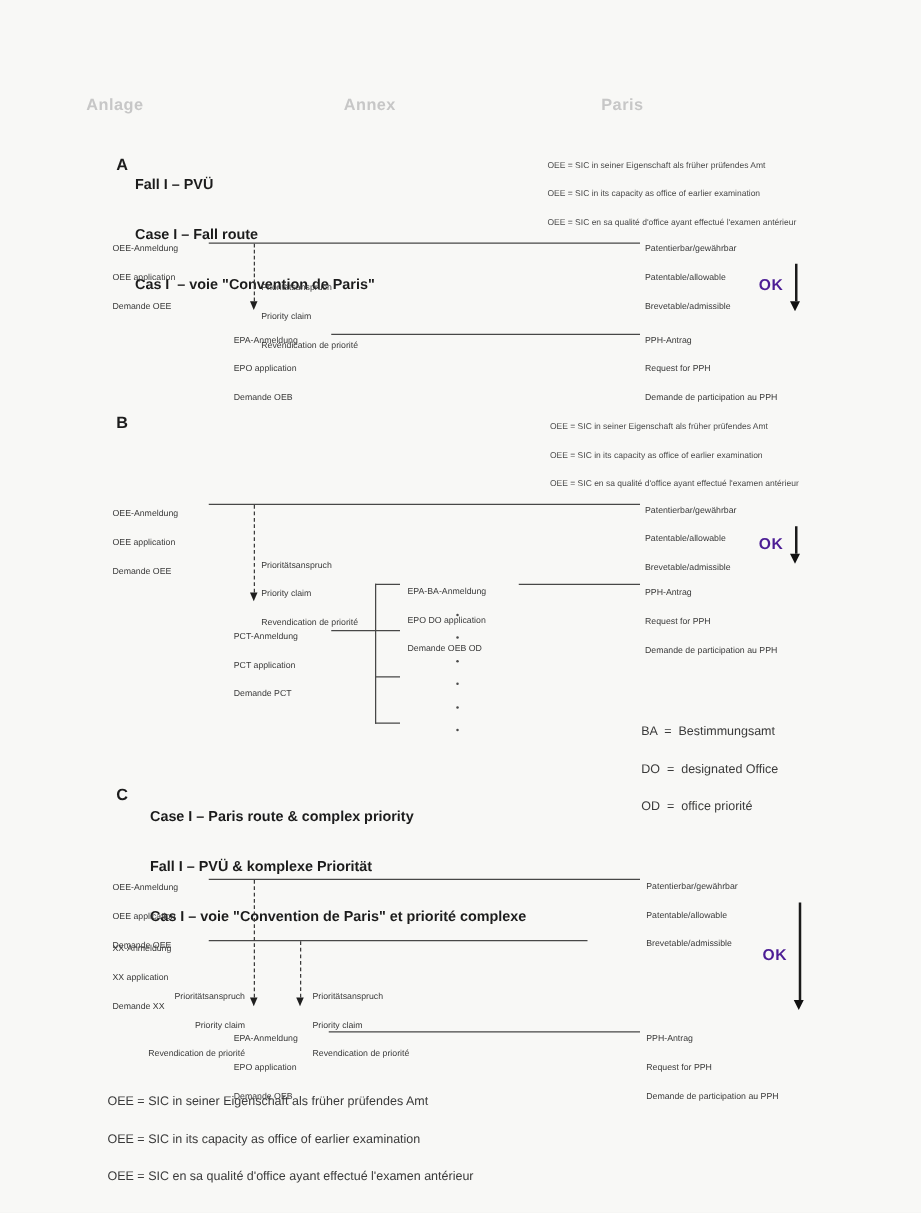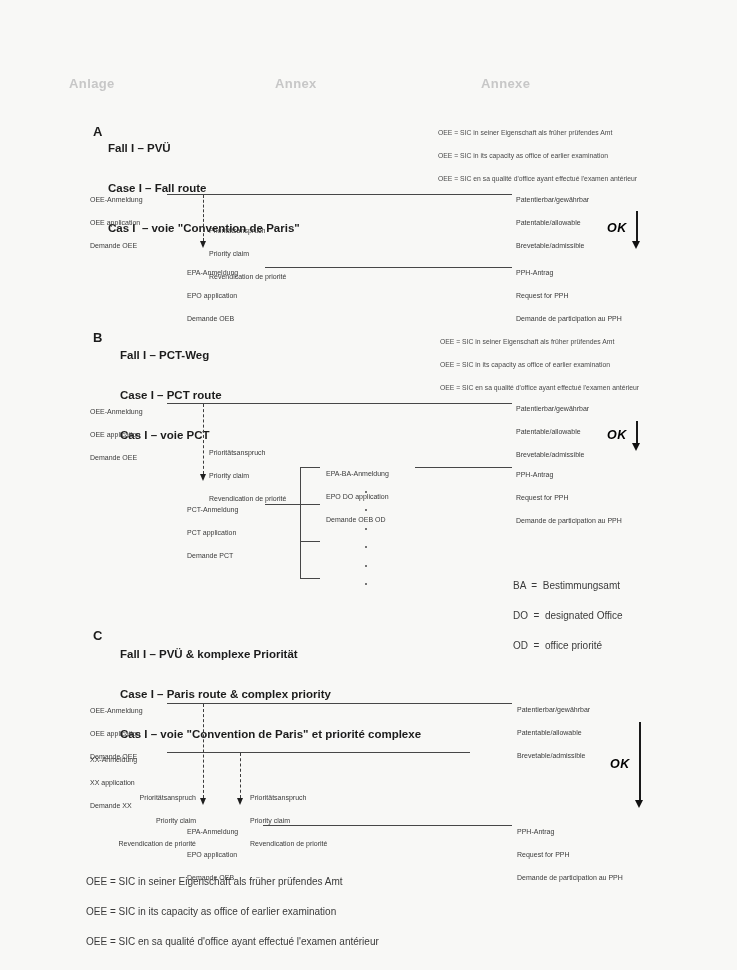--- a/index.html
+++ b/index.html
@@ -16,32 +16,32 @@
   .leg { font-size:10px; line-height:10px; color:#3a3a3a; white-space:pre; }
   .hline { height:1.4px; background:#474747; }
   .vline { width:1.2px; background:#474747; }
   .dash { width:0; border-left:1px dashed #3c3c3c; }
   .okline { width:1.8px; background:#1a1a1a; }
   .ahead { position:absolute; bottom:-6.5px; left:-4px; width:0; height:0;
            border-left:3.5px solid transparent; border-right:3.5px solid transparent;
            border-top:7px solid #1f1f1f; }
   .ahead2 { border-left:4.5px solid transparent; border-right:4.5px solid transparent;
             border-top:8px solid #111; bottom:-7.5px; left:-3.7px; }
-  .ok { font-weight:bold; font-size:12.5px; color:#000000; letter-spacing:.5px;font-style:italic; }
+  .ok { font-weight:bold; font-size:12.5px; color:#4c1d95; letter-spacing:.5px; }
   .dots { display:flex; flex-direction:column; gap:16.4px; }
   .dot { width:2px; height:2px; border-radius:50%; background:#4a4a4a; }
 </style>
 </head>
 <body>
 
 <div class="page">
 
   <div class="abs hdr" style="left:69px; top:76px">Anlage</div>
   <div class="abs hdr" style="left:275px; top:76px">Annex</div>
-  <div class="abs hdr" style="left:481px; top:76px">Annexe</div>
+  <div class="abs hdr" style="left:481px; top:76px">Paris</div>
 
   <div class="abs letter" style="left:93px; top:124px">A</div>
   <div class="abs title" style="left:108px; top:116px">
     <div>Fall I – PVÜ</div>
     <div>Case I – Fall route</div>
     <div>Cas I  – voie "Convention de Paris"</div>
   </div>
   <div class="abs note" style="left:438px; top:113px">
     <div>OEE = SIC in seiner Eigenschaft als früher prüfendes Amt</div>
     <div>OEE = SIC in its capacity as office of earlier examination</div>
@@ -80,25 +80,20 @@
   <div class="abs okline" style="left:636px; top:211px; height:30px">
       <span class="ahead ahead2"></span>
     </div>
   <div class="abs t7" style="left:516px; top:253px">
     <div>PPH-Antrag</div>
     <div>Request for PPH</div>
     <div>Demande de participation au PPH</div>
   </div>
 
   <div class="abs letter" style="left:93px; top:330px">B</div>
-  <div class="abs title" style="left:120px; top:323px">
-    <div>Fall I – PCT-Weg</div>
-    <div>Case I – PCT route</div>
-    <div>Cas I – voie PCT</div>
-  </div>
   <div class="abs note" style="left:440px; top:322px">
     <div>OEE = SIC in seiner Eigenschaft als früher prüfendes Amt</div>
     <div>OEE = SIC in its capacity as office of earlier examination</div>
     <div>OEE = SIC en sa qualité d'office ayant effectué l'examen antérieur</div>
   </div>
 
   <div class="abs t7" style="left:90px; top:392px">
     <div>OEE-Anmeldung</div>
     <div>OEE application</div>
     <div>Demande OEE</div>
@@ -158,22 +153,22 @@
   </div>
 
   <div class="abs leg" style="left:513px; top:561px">
     <div>BA  =  Bestimmungsamt</div>
     <div>DO  =  designated Office</div>
     <div>OD  =  office priorité</div>
   </div>
 
   <div class="abs letter" style="left:93px; top:628px">C</div>
   <div class="abs title" style="left:120px; top:622px">
+    <div>Case I – Paris route &amp; complex priority</div>
     <div>Fall I – PVÜ &amp; komplexe Priorität</div>
-    <div>Case I – Paris route &amp; complex priority</div>
     <div>Cas I – voie "Convention de Paris" et priorité complexe</div>
   </div>
 
   <div class="abs t7" style="left:90px; top:691px">
     <div>OEE-Anmeldung</div>
     <div>OEE application</div>
     <div>Demande OEE</div>
   </div>
   <div class="abs hline" style="left:167px; top:703px; width:345px"></div>
 

